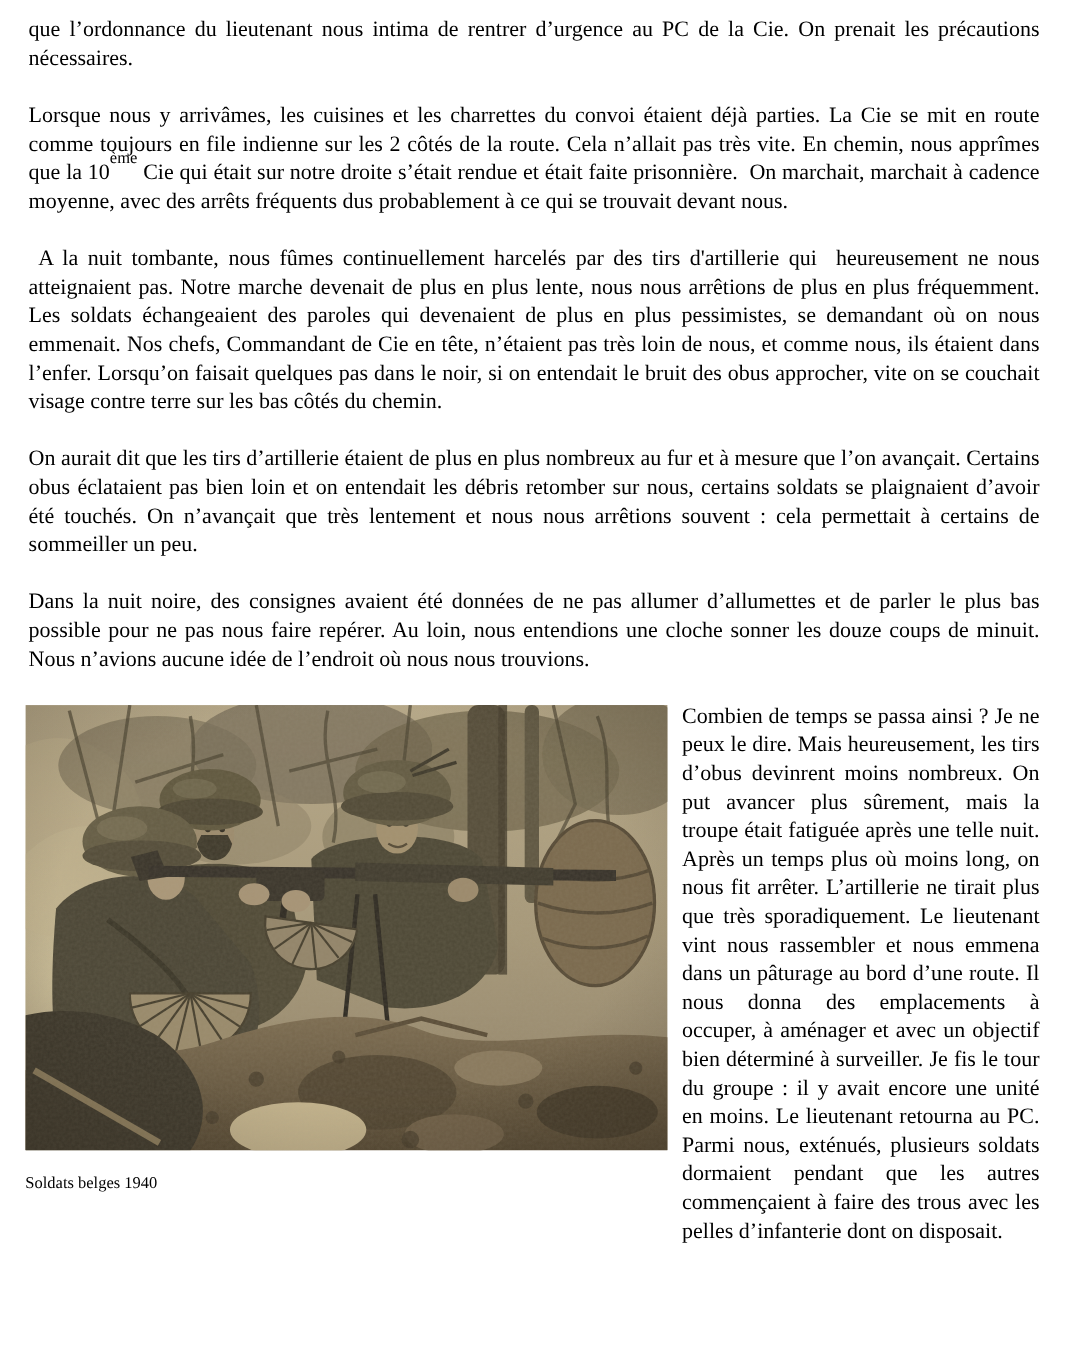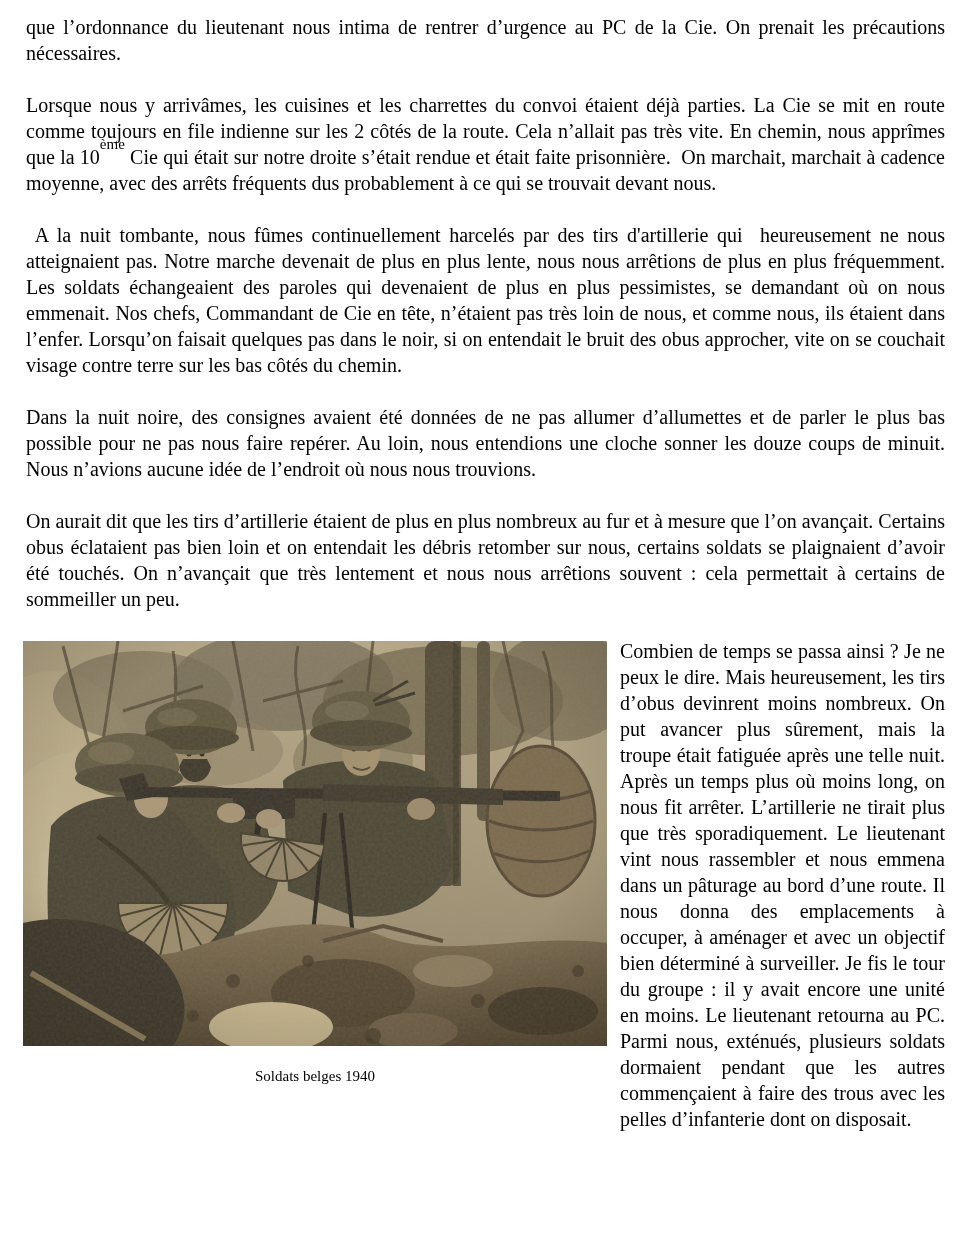--- a/index.html
+++ b/index.html
@@ -43,40 +43,39 @@
     width: 584px;
     height: 405px;
     display: block;
     overflow: hidden;
   }
   .photo-frame svg { display: block; }
   .photo-caption {
     display: block;
     width: 584px;
     margin-top: 20px;
-    text-align: center;
     font-size: 15px;
     line-height: 20px;
     color: #000000;
   }
 </style>
 </head>
 <body>
 
 <div class="page">
 
   <p class="para"><span>que l’ordonnance du lieutenant nous intima de rentrer d’urgence au PC de la Cie. On prenait les précautions nécessaires.</span></p>
 
   <p class="para"><span>Lorsque nous y arrivâmes, les cuisines et les charrettes du convoi étaient déjà parties. La Cie se mit en route comme toujours en file indienne sur les 2 côtés de la route. Cela n’allait pas très vite. En chemin, nous apprîmes que la 10</span><sup class="ord">ème</sup><span> Cie qui était sur notre droite s’était rendue et était faite prisonnière.&nbsp; On marchait, marchait à cadence moyenne, avec des arrêts fréquents dus probablement à ce qui se trouvait devant nous.</span></p>
 
   <p class="para"><span>&nbsp;A la nuit tombante, nous fûmes continuellement harcelés par des tirs d'artillerie qui &nbsp;heureusement ne nous atteignaient pas. Notre marche devenait de plus en plus lente, nous nous arrêtions de plus en plus fréquemment. Les soldats échangeaient des paroles qui devenaient de plus en plus pessimistes, se demandant où on nous emmenait. Nos chefs, Commandant de Cie en tête, n’étaient pas très loin de nous, et comme nous, ils étaient dans l’enfer. Lorsqu’on faisait quelques pas dans le noir, si on entendait le bruit des obus approcher, vite on se couchait visage contre terre sur les bas côtés du chemin.</span></p>
 
+  <p class="para"><span>On aurait dit que les tirs d’artillerie étaient de plus en plus nombreux au fur et à mesure que l’on avançait. Certains obus éclataient pas bien loin et on entendait les débris retomber sur nous, certains soldats se plaignaient d’avoir été touchés. On n’avançait que très lentement et nous nous arrêtions souvent : cela permettait à certains de sommeiller un peu.</span></p>
+
   <p class="para"><span>Dans la nuit noire, des consignes avaient été données de ne pas allumer d’allumettes et de parler le plus bas possible pour ne pas nous faire repérer. Au loin, nous entendions une cloche sonner les douze coups de minuit. Nous n’avions aucune idée de l’endroit où nous nous trouvions.</span></p>
-
-  <p class="para"><span>On aurait dit que les tirs d’artillerie étaient de plus en plus nombreux au fur et à mesure que l’on avançait. Certains obus éclataient pas bien loin et on entendait les débris retomber sur nous, certains soldats se plaignaient d’avoir été touchés. On n’avançait que très lentement et nous nous arrêtions souvent : cela permettait à certains de sommeiller un peu.</span></p>
 
   <p class="para last">
     <span class="photo-figure">
       <span class="photo-frame">
 
         <svg width="584" height="405" viewBox="0 0 584 405" xmlns="http://www.w3.org/2000/svg">
           <defs>
             <linearGradient id="bgGrad" x1="0" y1="0" x2="0" y2="1">
               <stop offset="0" stop-color="#b7a989"></stop>
               <stop offset="0.5" stop-color="#a89a7b"></stop>

